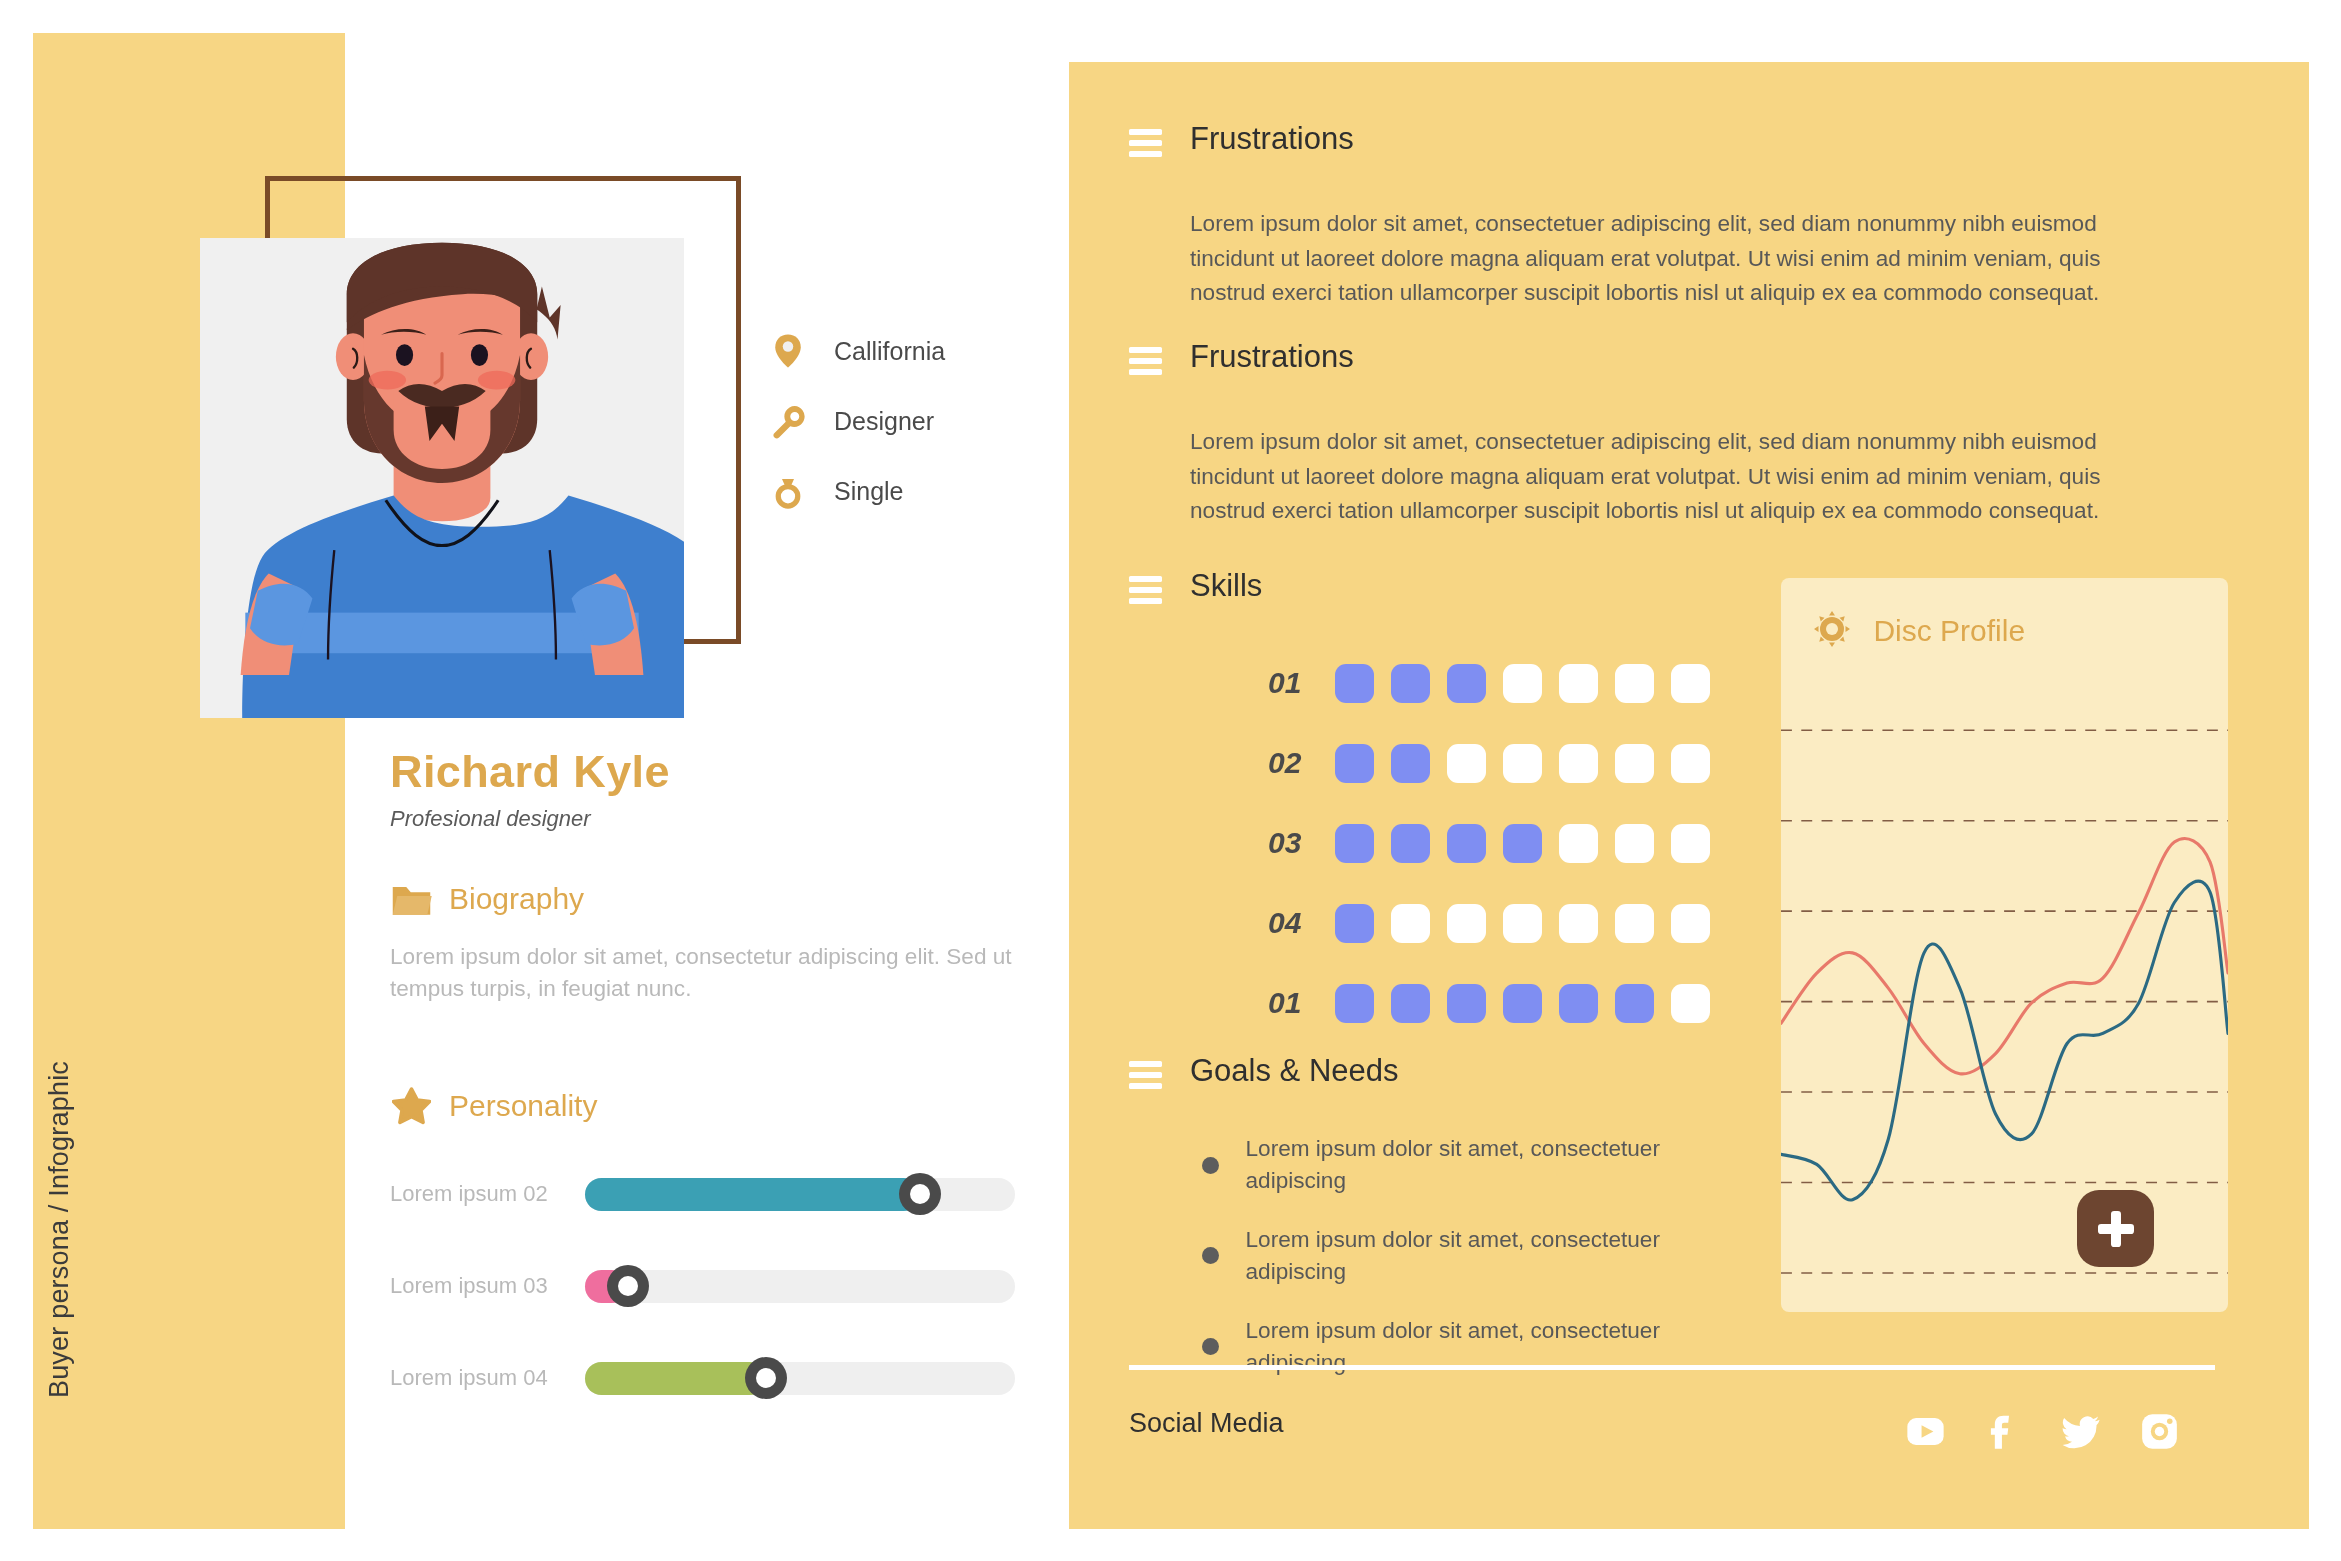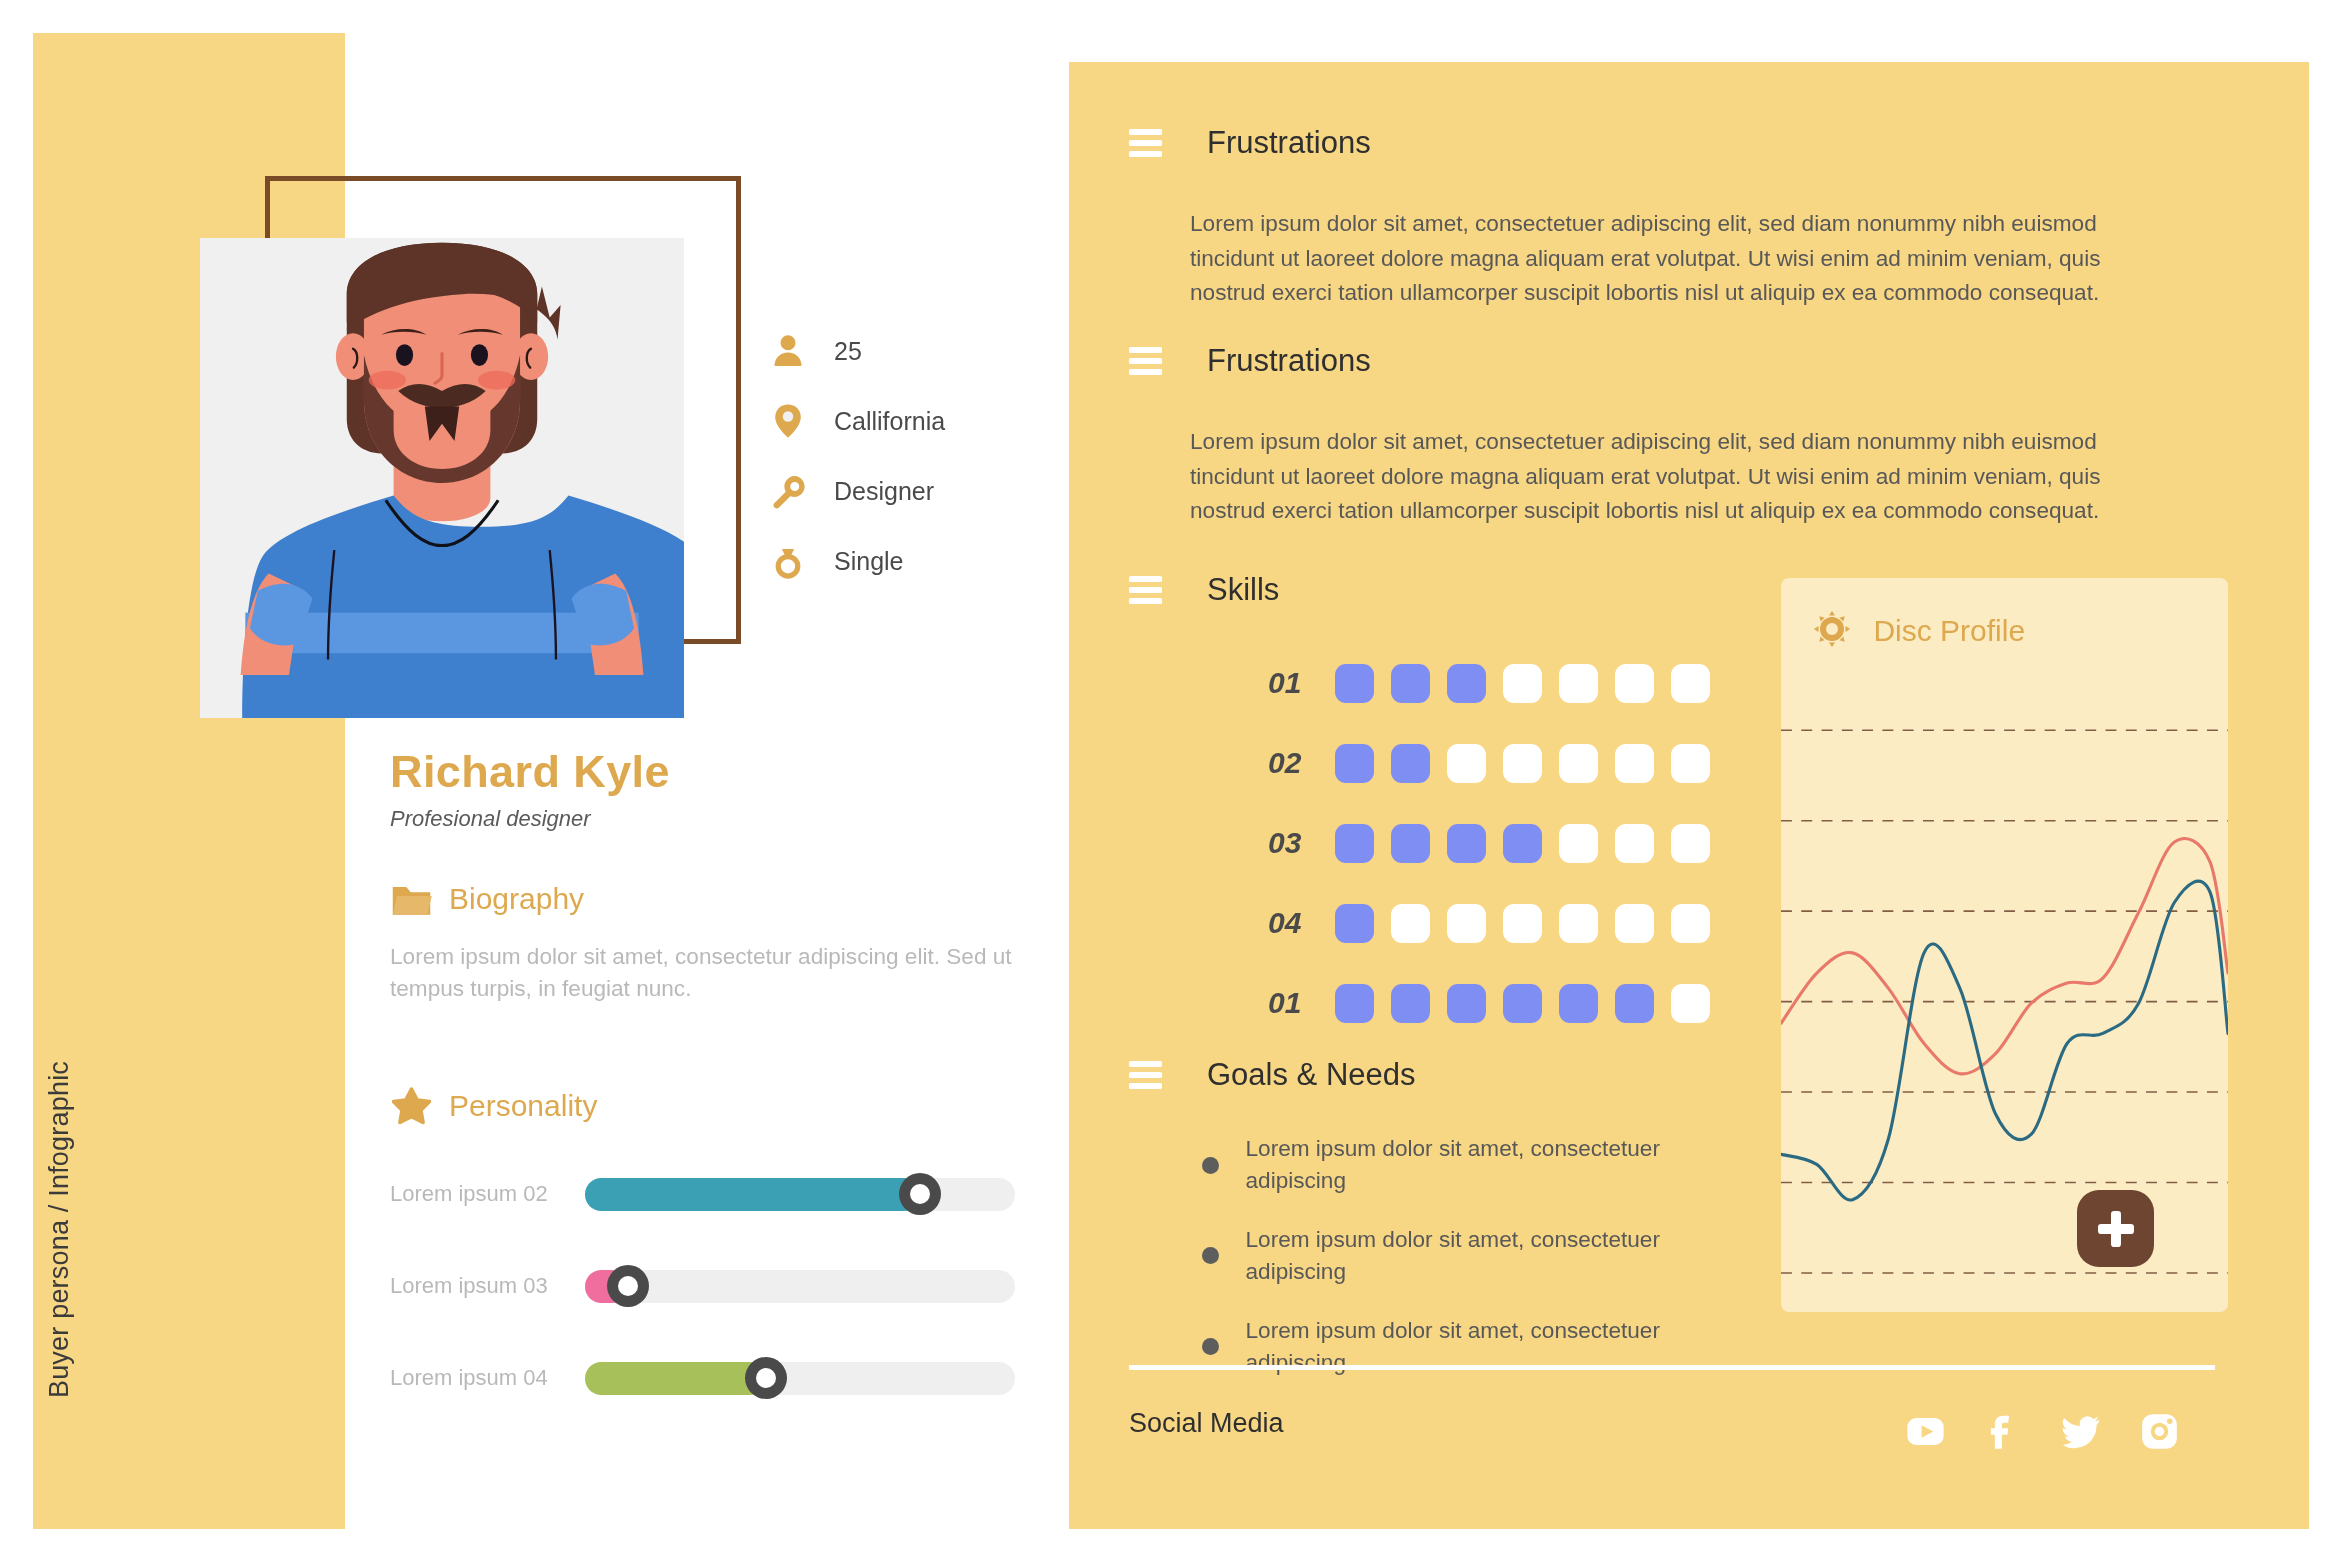--- a/index.html
+++ b/index.html
@@ -81,21 +81,21 @@
     display:flex;align-items:center;justify-content:center;
   }
   .sknob::after{content:"";width:20px;height:20px;border-radius:50%;background:#ffffff;}
 
   
   .right-panel{
     position:absolute;left:1069px;top:62px;width:1240px;height:1467px;
     background:#f7d684;
   }
   .rsec{position:absolute;}
-  .rhead{display:flex;align-items:center;gap:17px;}
+  .rhead{display:flex;align-items:flex-start;}
   .burger{width:33px;height:33px;flex:0 0 33px;margin-top:6.2px;}
   .burger i{display:block;height:5.5px;background:#ffffff;border-radius:1.6px;margin-bottom:5.5px;}
   .rtitle{margin-left:28px;font-size:31px;color:#2f2f2f;line-height:1;}
   .rbody{
     font-size:22.6px;line-height:1.52;color:#585858;width:991px;
   }
 
   
   .skill-row{display:flex;align-items:center;height:80px;justify-content:center;}
   .skill-num{width:67px;flex:0 0 67px;font-size:30px;font-weight:bold;font-style:italic;color:#4a4a4a;}
@@ -191,29 +191,20 @@
 
       <path d="M172 400c-6 60-8 110-8 140" stroke="#1b1220" stroke-width="3" fill="none"></path>
       <path d="M448 400c6 60 8 110 8 140" stroke="#1b1220" stroke-width="3" fill="none"></path>
     </svg>
   </div>
 
   <div class="person-name">Richard Kyle</div>
   <div class="person-role">Profesional designer</div>
 
   <div class="info-list">
-    <div class="info-row">
-      <span class="info-icon">
-        <svg viewBox="0 0 48 48" width="36" height="36">
-            <circle cx="24" cy="13" r="10" fill="#dda84e"></circle>
-            <path d="M6 44c0-11 8-18 18-18s18 7 18 18z" fill="#dda84e"></path>
-          </svg>
-      </span>
-      <span class="info-text">25</span>
-    </div>
     <div class="info-row">
       <span class="info-icon">
         <svg viewBox="0 0 48 48" width="36" height="36">
             <path d="M24 2C14 2 7 9 7 19c0 13 17 27 17 27s17-14 17-27C41 9 34 2 24 2z" fill="#dda84e"></path>
             <circle cx="24" cy="18" r="7" fill="#f0f0f0"></circle>
           </svg>
       </span>
       <span class="info-text">Callifornia</span>
     </div>
     <div class="info-row">

